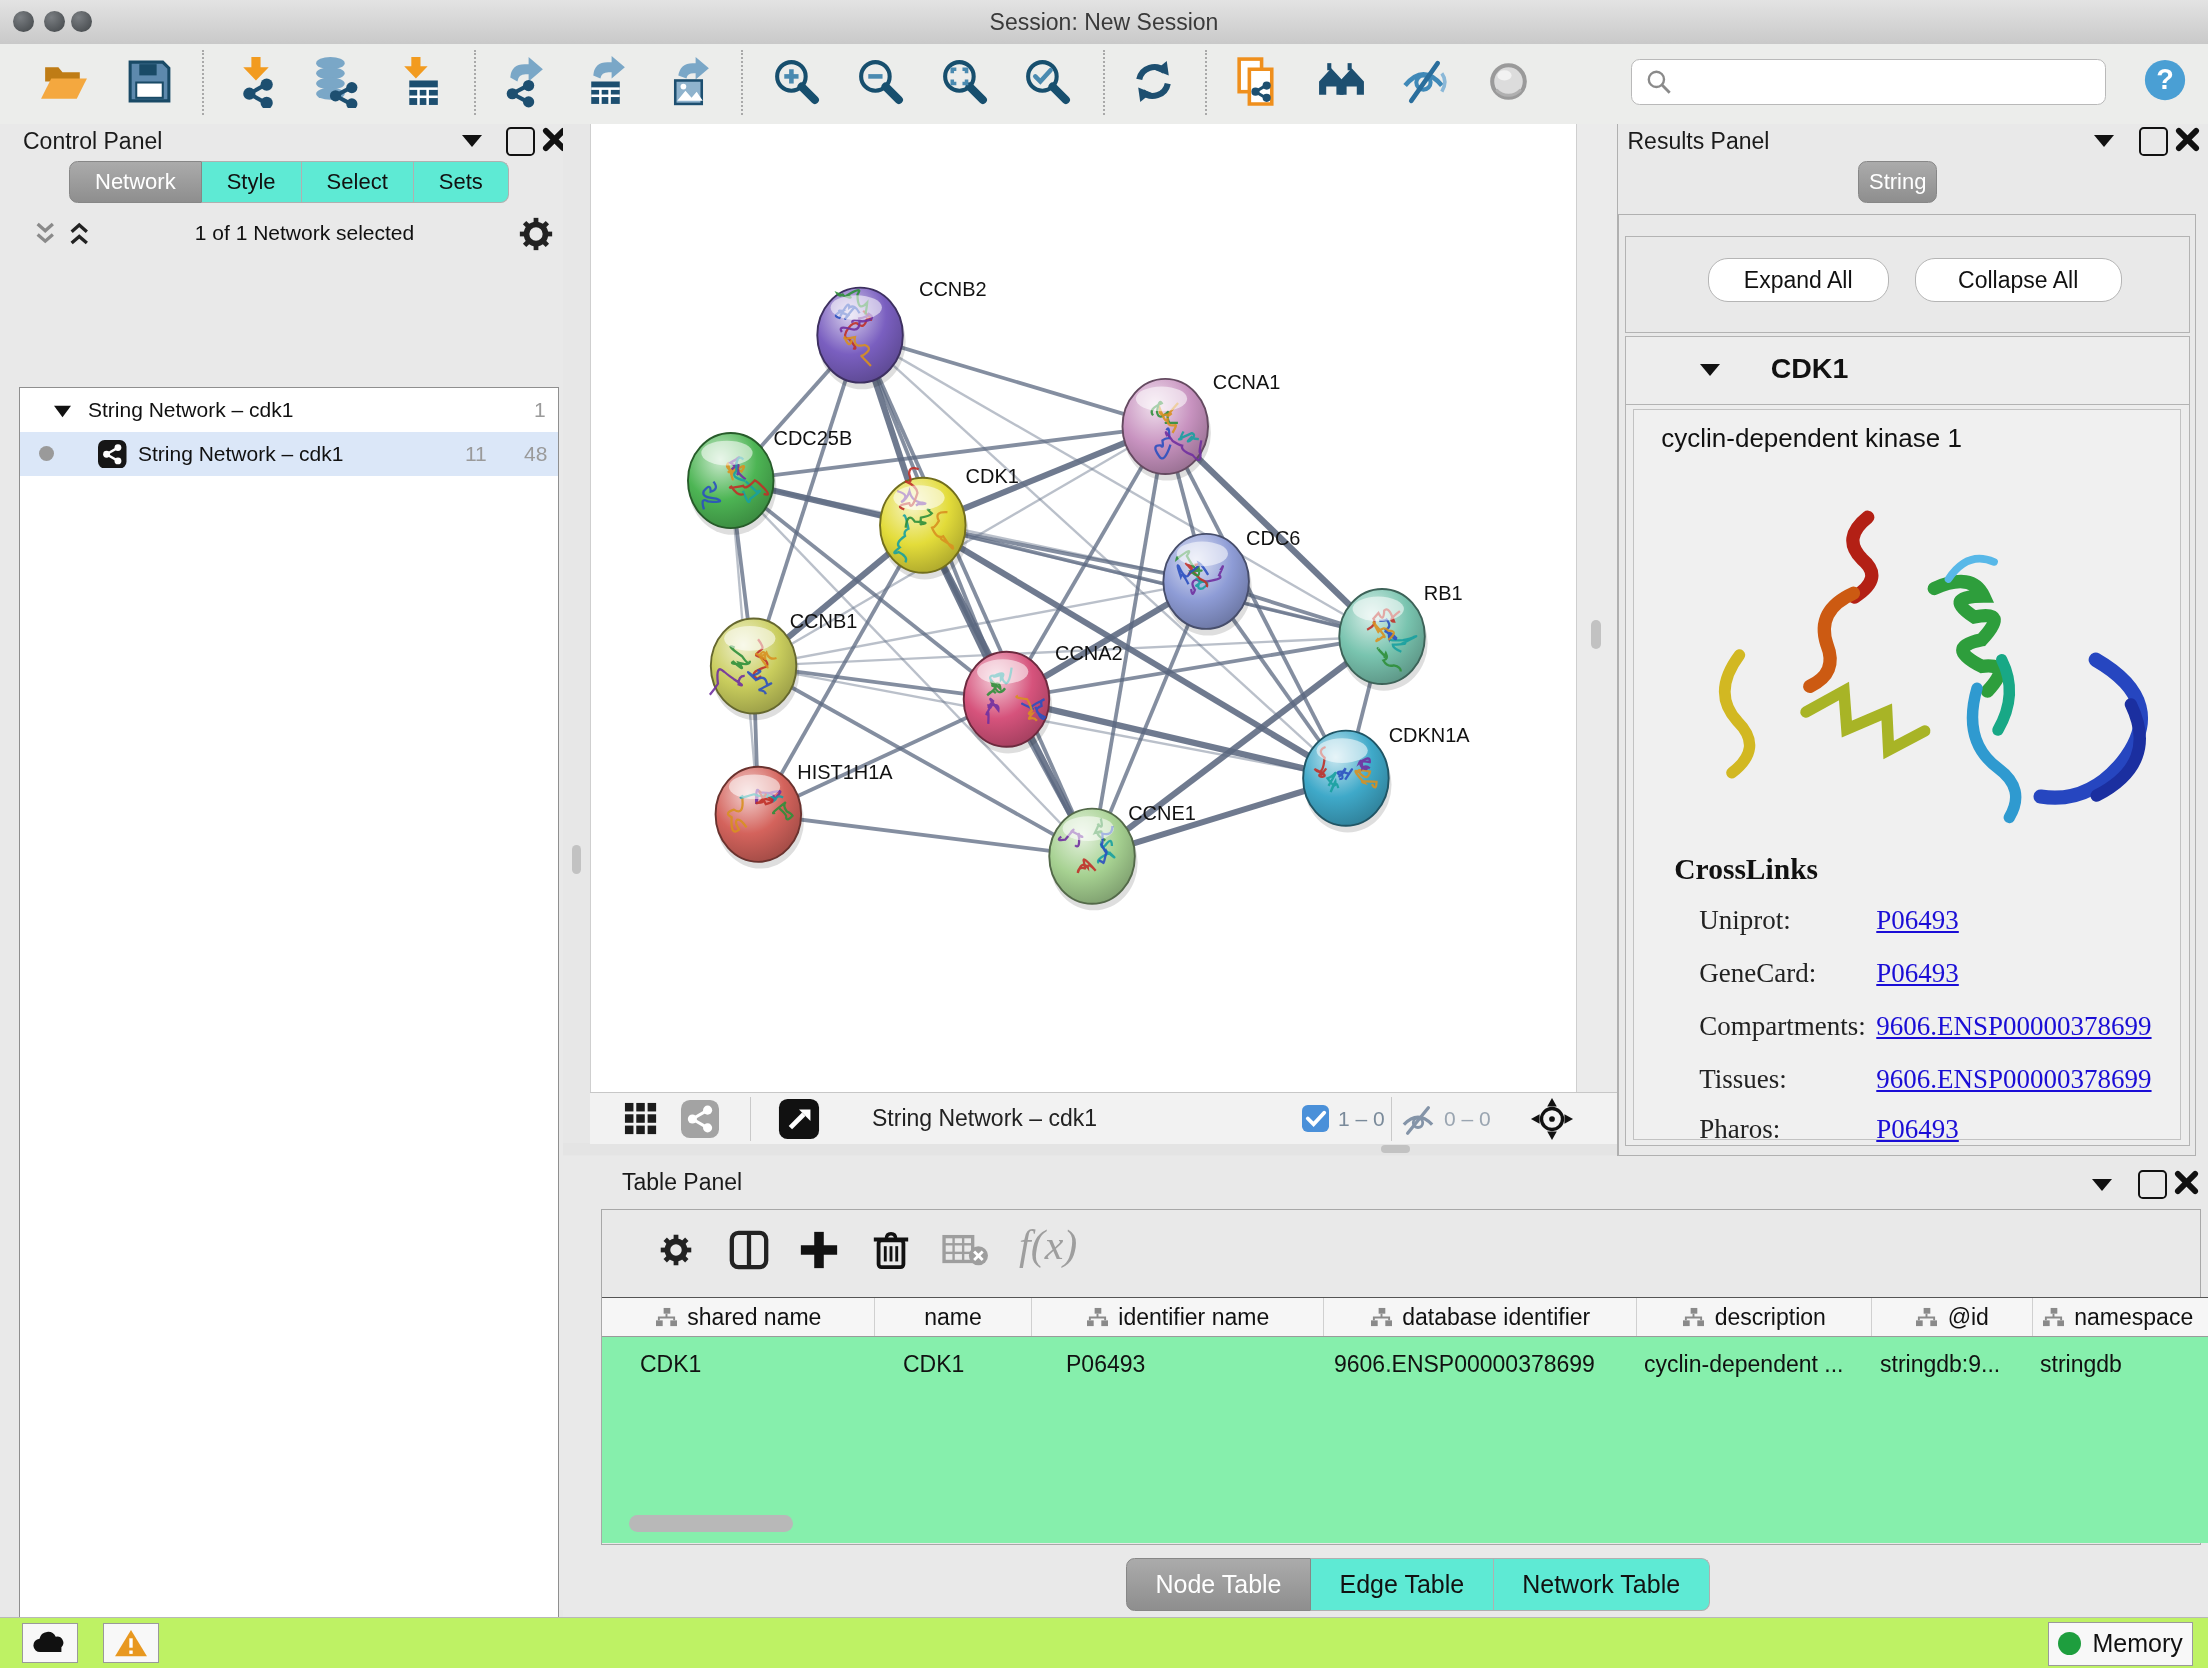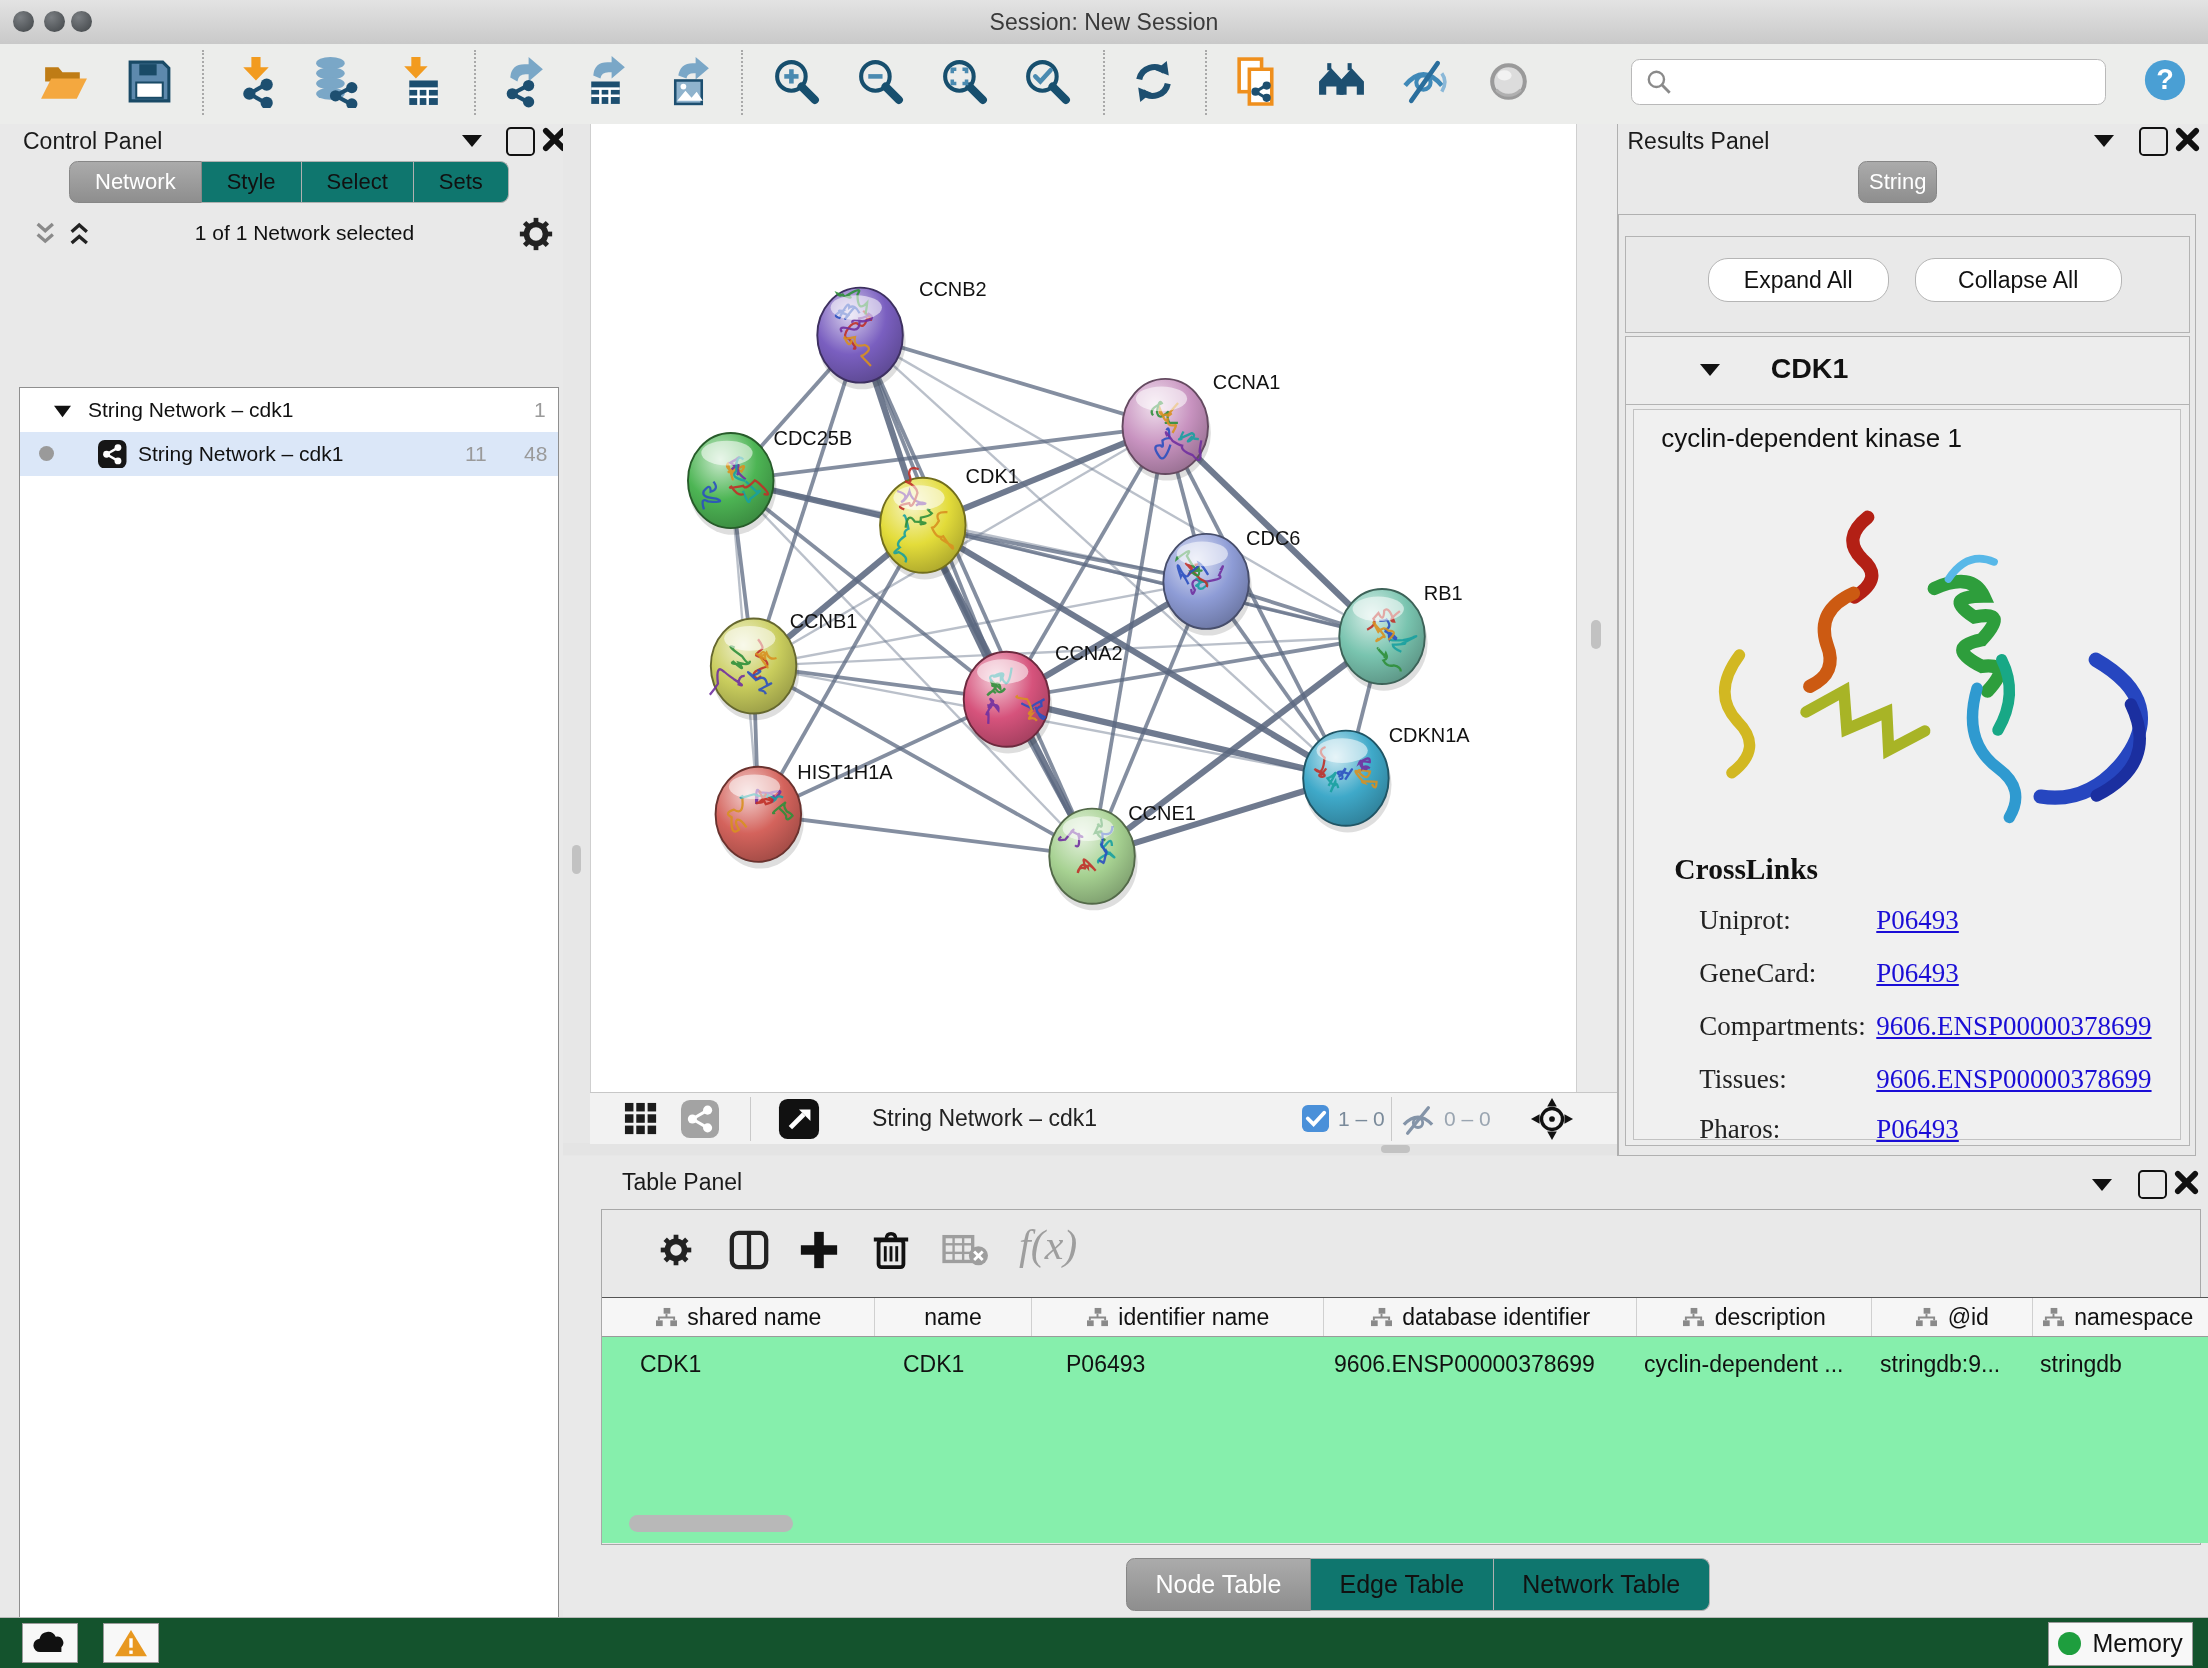--- a/index.html
+++ b/index.html
@@ -16,21 +16,21 @@
   .tb{width:53px;height:53px;top:11.4px;}
   .tbdiv{top:5.7px;width:0;height:65px;border-left:2.9px dotted #a9a9a9;}
   #searchbox{left:1631px;top:15px;width:473px;height:44px;background:#fff;border:1.9px solid #b9b9b9;
     border-radius:8.6px;}
   
   .panel-title{font-size:23px;color:#1a1a1a;text-align:center;}
   .ptri{width:0;height:0;border-left:10.5px solid transparent;border-right:10.5px solid transparent;
     border-top:12.4px solid #111;}
   .pbox{width:25px;height:25px;border:2.9px solid #111;border-radius:4.8px;}
   .seg{display:flex;}
-  .seg .tab{background:#0f766e;border:1px solid #b0b0b0;border-left:none;text-align:center;color:#111;}
+  .seg .tab{background:#5eead4;border:1px solid #b0b0b0;border-left:none;text-align:center;color:#111;}
   .seg .tab:first-child{border-left:1px solid #b0b0b0;border-radius:8.6px 0 0 8.6px;}
   .seg .tab:last-child{border-radius:0 8.6px 8.6px 0;}
   .seg .tab.active{background:linear-gradient(#ababab,#8e8e8e);color:#fff;border-color:#878787;}
   
   #control-panel{left:0;top:124px;width:563px;height:1486px;background:#e9e9e9;border-right:1px solid #b0b0b0;}
   #ctl-tabs .tab{height:40px;line-height:40px;font-size:22px;padding:0 25px;}
   #treebox{left:19px;top:263px;width:538px;height:1335px;background:#fff;border:1px solid #8f8f8f;}
   .trow{width:100%;height:44px;position:relative;}
   .trow.sel{background:#dbe7f8;}
   .trow .lbl{font-size:21px;color:#111;position:absolute;top:9.5px;}
@@ -48,21 +48,21 @@
   
   #table-panel{left:563px;top:1156px;width:1645px;height:461px;background:#e9e9e9;}
   #tablebox{left:38px;top:53px;width:1598px;height:334px;border:1px solid #a8a8a8;background:#e9e9e9;}
   #tblwhite{left:0px;top:87px;width:1857px;height:245px;background:#86efac;border-top:1.9px solid #555;}
   .thead{height:38px;background:#f6f6f6;border-bottom:1.9px solid #9a9a9a;display:flex;}
   .th{position:relative;border-right:1px solid #d0d0d0;display:flex;align-items:center;justify-content:center;
     font-size:23px;color:#111;gap:9.5px;}
   .td{position:absolute;top:53px;font-size:23px;color:#111;}
   #tbl-tabs .tab{height:51px;line-height:51px;font-size:25px;padding:0 28.5px;}
   
-  #statusbar{left:0;top:1617px;width:2208px;height:51px;background:#14532d;border-top:1px solid #b8b8b8;}
+  #statusbar{left:0;top:1617px;width:2208px;height:51px;background:#bef264;border-top:1px solid #b8b8b8;}
   .sbtn{border:1.9px solid #9a9a9a;background:#f8f8f8;}
   #membtn{left:2048px;top:3.8px;width:143px;height:42px;display:flex;align-items:center;gap:11.4px;justify-content:center;}
   #memdot{width:23px;height:23px;border-radius:50%;background:#1e9e3e;}
   svg{display:block;}
   .hseparator{background:#e4e4e4;}
 </style>
 </head>
 <body>
 
 <div id="titlebar" class="abs">

